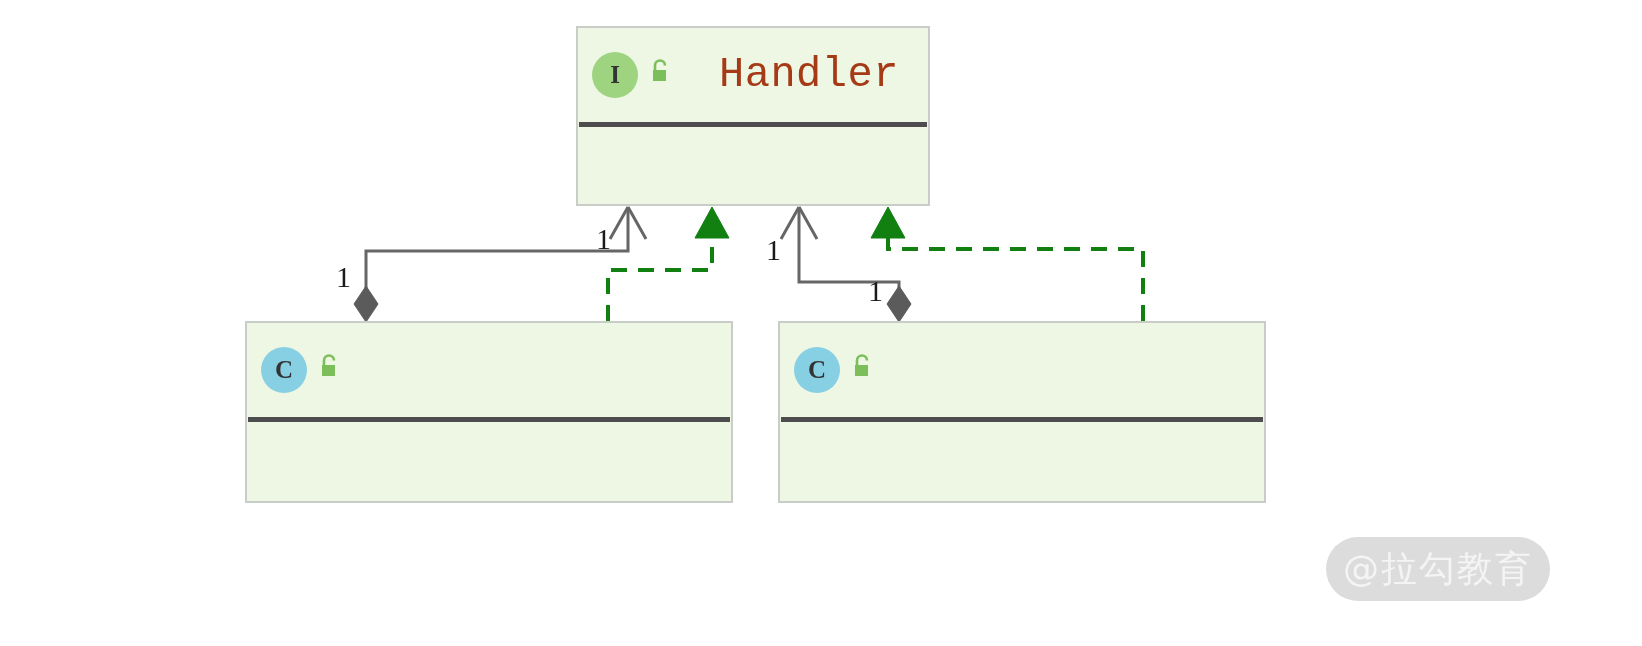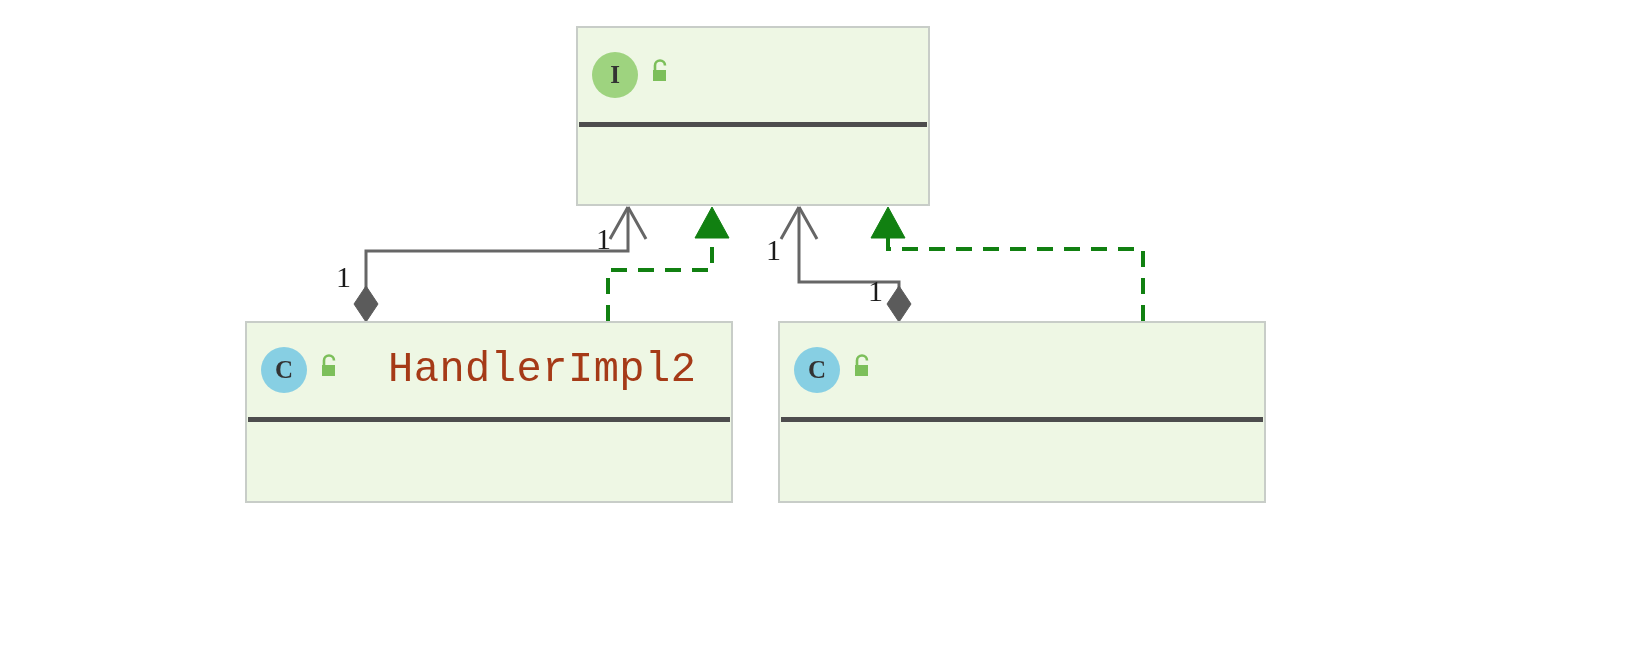--- a/index.html
+++ b/index.html
@@ -138,35 +138,35 @@
 
   <div class="uml-box" style="left:576px; top:26px; width:354px; height:180px;">
     <div class="uml-header">
       <div class="stereo-circle stereo-interface">I</div>
       <span class="lock-icon">
         <svg width="30" height="30" viewBox="0 0 30 30" xmlns="http://www.w3.org/2000/svg">
           <path d="M8 12 L8 7.5 A5 5 0 0 1 18 7.5" fill="none" stroke="#7cbf5a" stroke-width="2.6"></path>
           <rect x="6" y="12" width="13" height="11" fill="#7cbf5a"></rect>
         </svg>
       </span>
+      <span class="uml-title title-interface">Handler</span>
     </div>
     <div class="uml-divider"></div>
     <div class="uml-body"></div>
   </div>
 
   <div class="uml-box" style="left:245px; top:321px; width:488px; height:182px;">
     <div class="uml-header">
       <div class="stereo-circle stereo-class">C</div>
       <span class="lock-icon">
         <svg width="30" height="30" viewBox="0 0 30 30" xmlns="http://www.w3.org/2000/svg">
           <path d="M8 12 L8 7.5 A5 5 0 0 1 18 7.5" fill="none" stroke="#7cbf5a" stroke-width="2.6"></path>
           <rect x="6" y="12" width="13" height="11" fill="#7cbf5a"></rect>
         </svg>
       </span>
-      <span class="uml-title title-class">HandlerImpl2</span>
     </div>
     <div class="uml-divider"></div>
     <div class="uml-body"></div>
   </div>
 
   <div class="uml-box" style="left:778px; top:321px; width:488px; height:182px;">
     <div class="uml-header">
       <div class="stereo-circle stereo-class">C</div>
       <span class="lock-icon">
         <svg width="30" height="30" viewBox="0 0 30 30" xmlns="http://www.w3.org/2000/svg">
@@ -177,14 +177,15 @@
     </div>
     <div class="uml-divider"></div>
     <div class="uml-body"></div>
   </div>
 
   <span class="mult-label" style="left:596px; top:224px;">1</span>
   <span class="mult-label" style="left:336px; top:262px;">1</span>
   <span class="mult-label" style="left:766px; top:235px;">1</span>
   <span class="mult-label" style="left:868px; top:276px;">1</span>
 
+  <div class="watermark" style="left:1326px; top:537px; width:224px; height:64px;">@拉勾教育</div>
 
 </div>
 
 </body></html>

